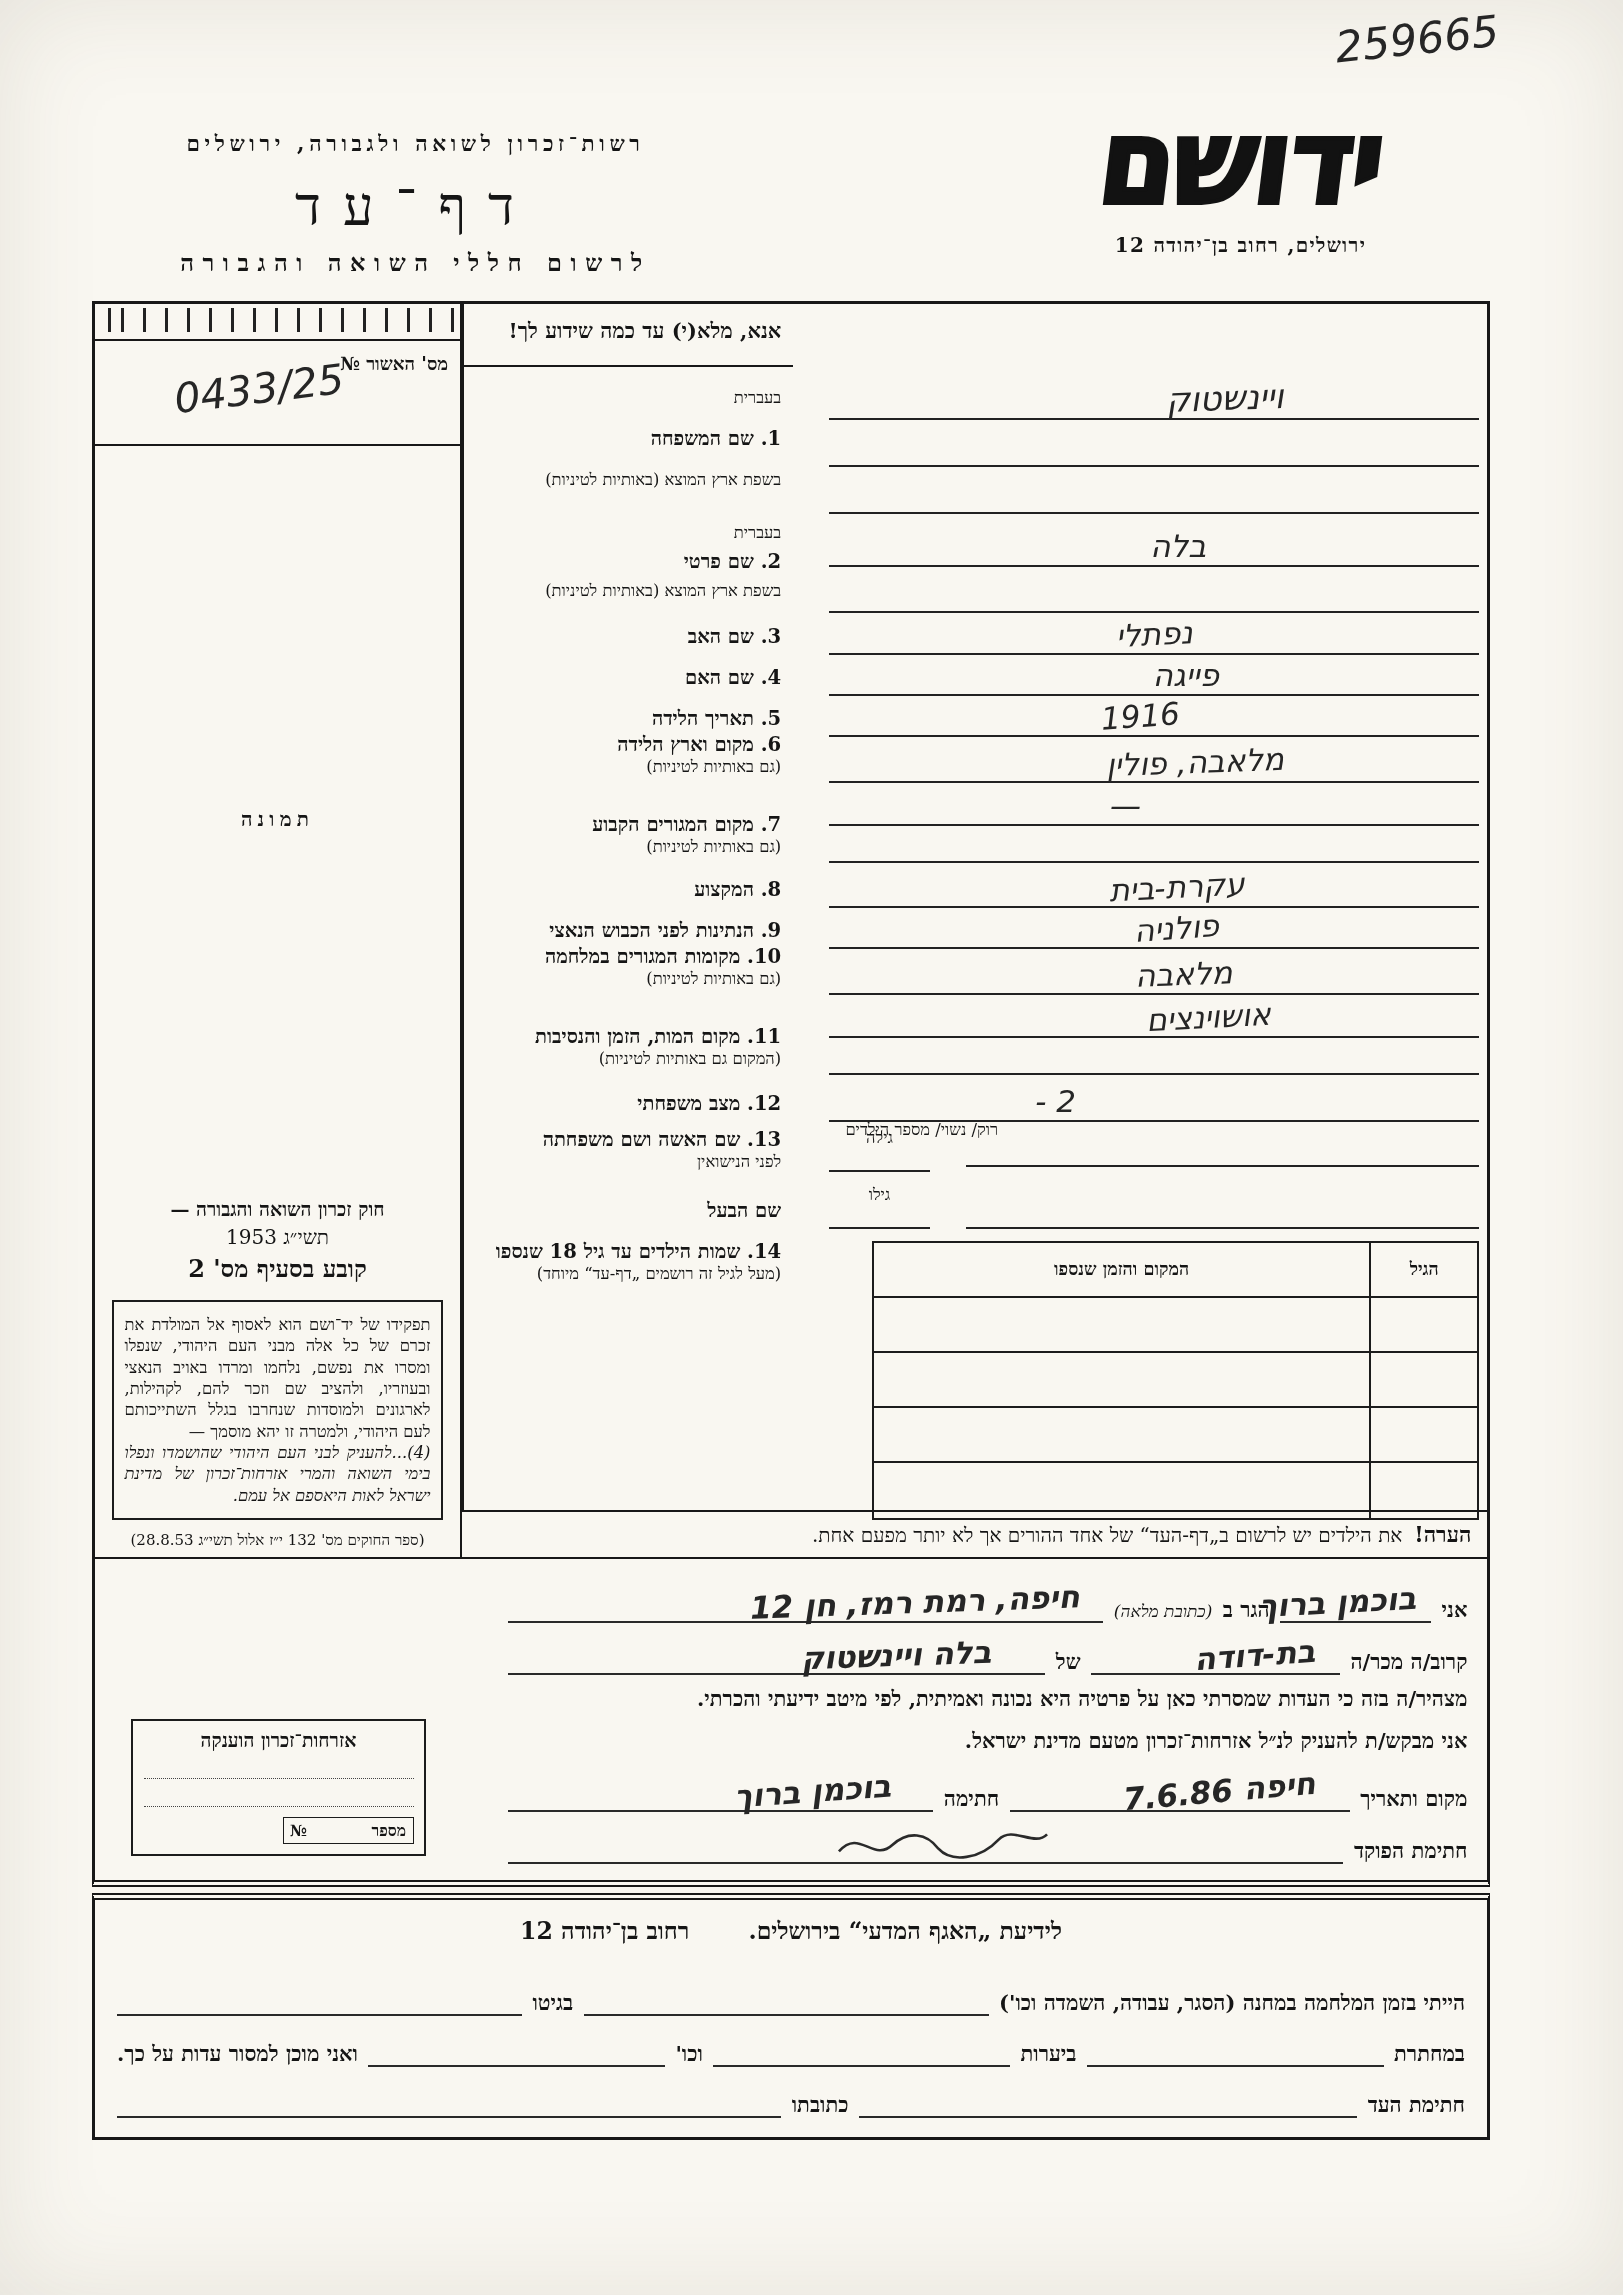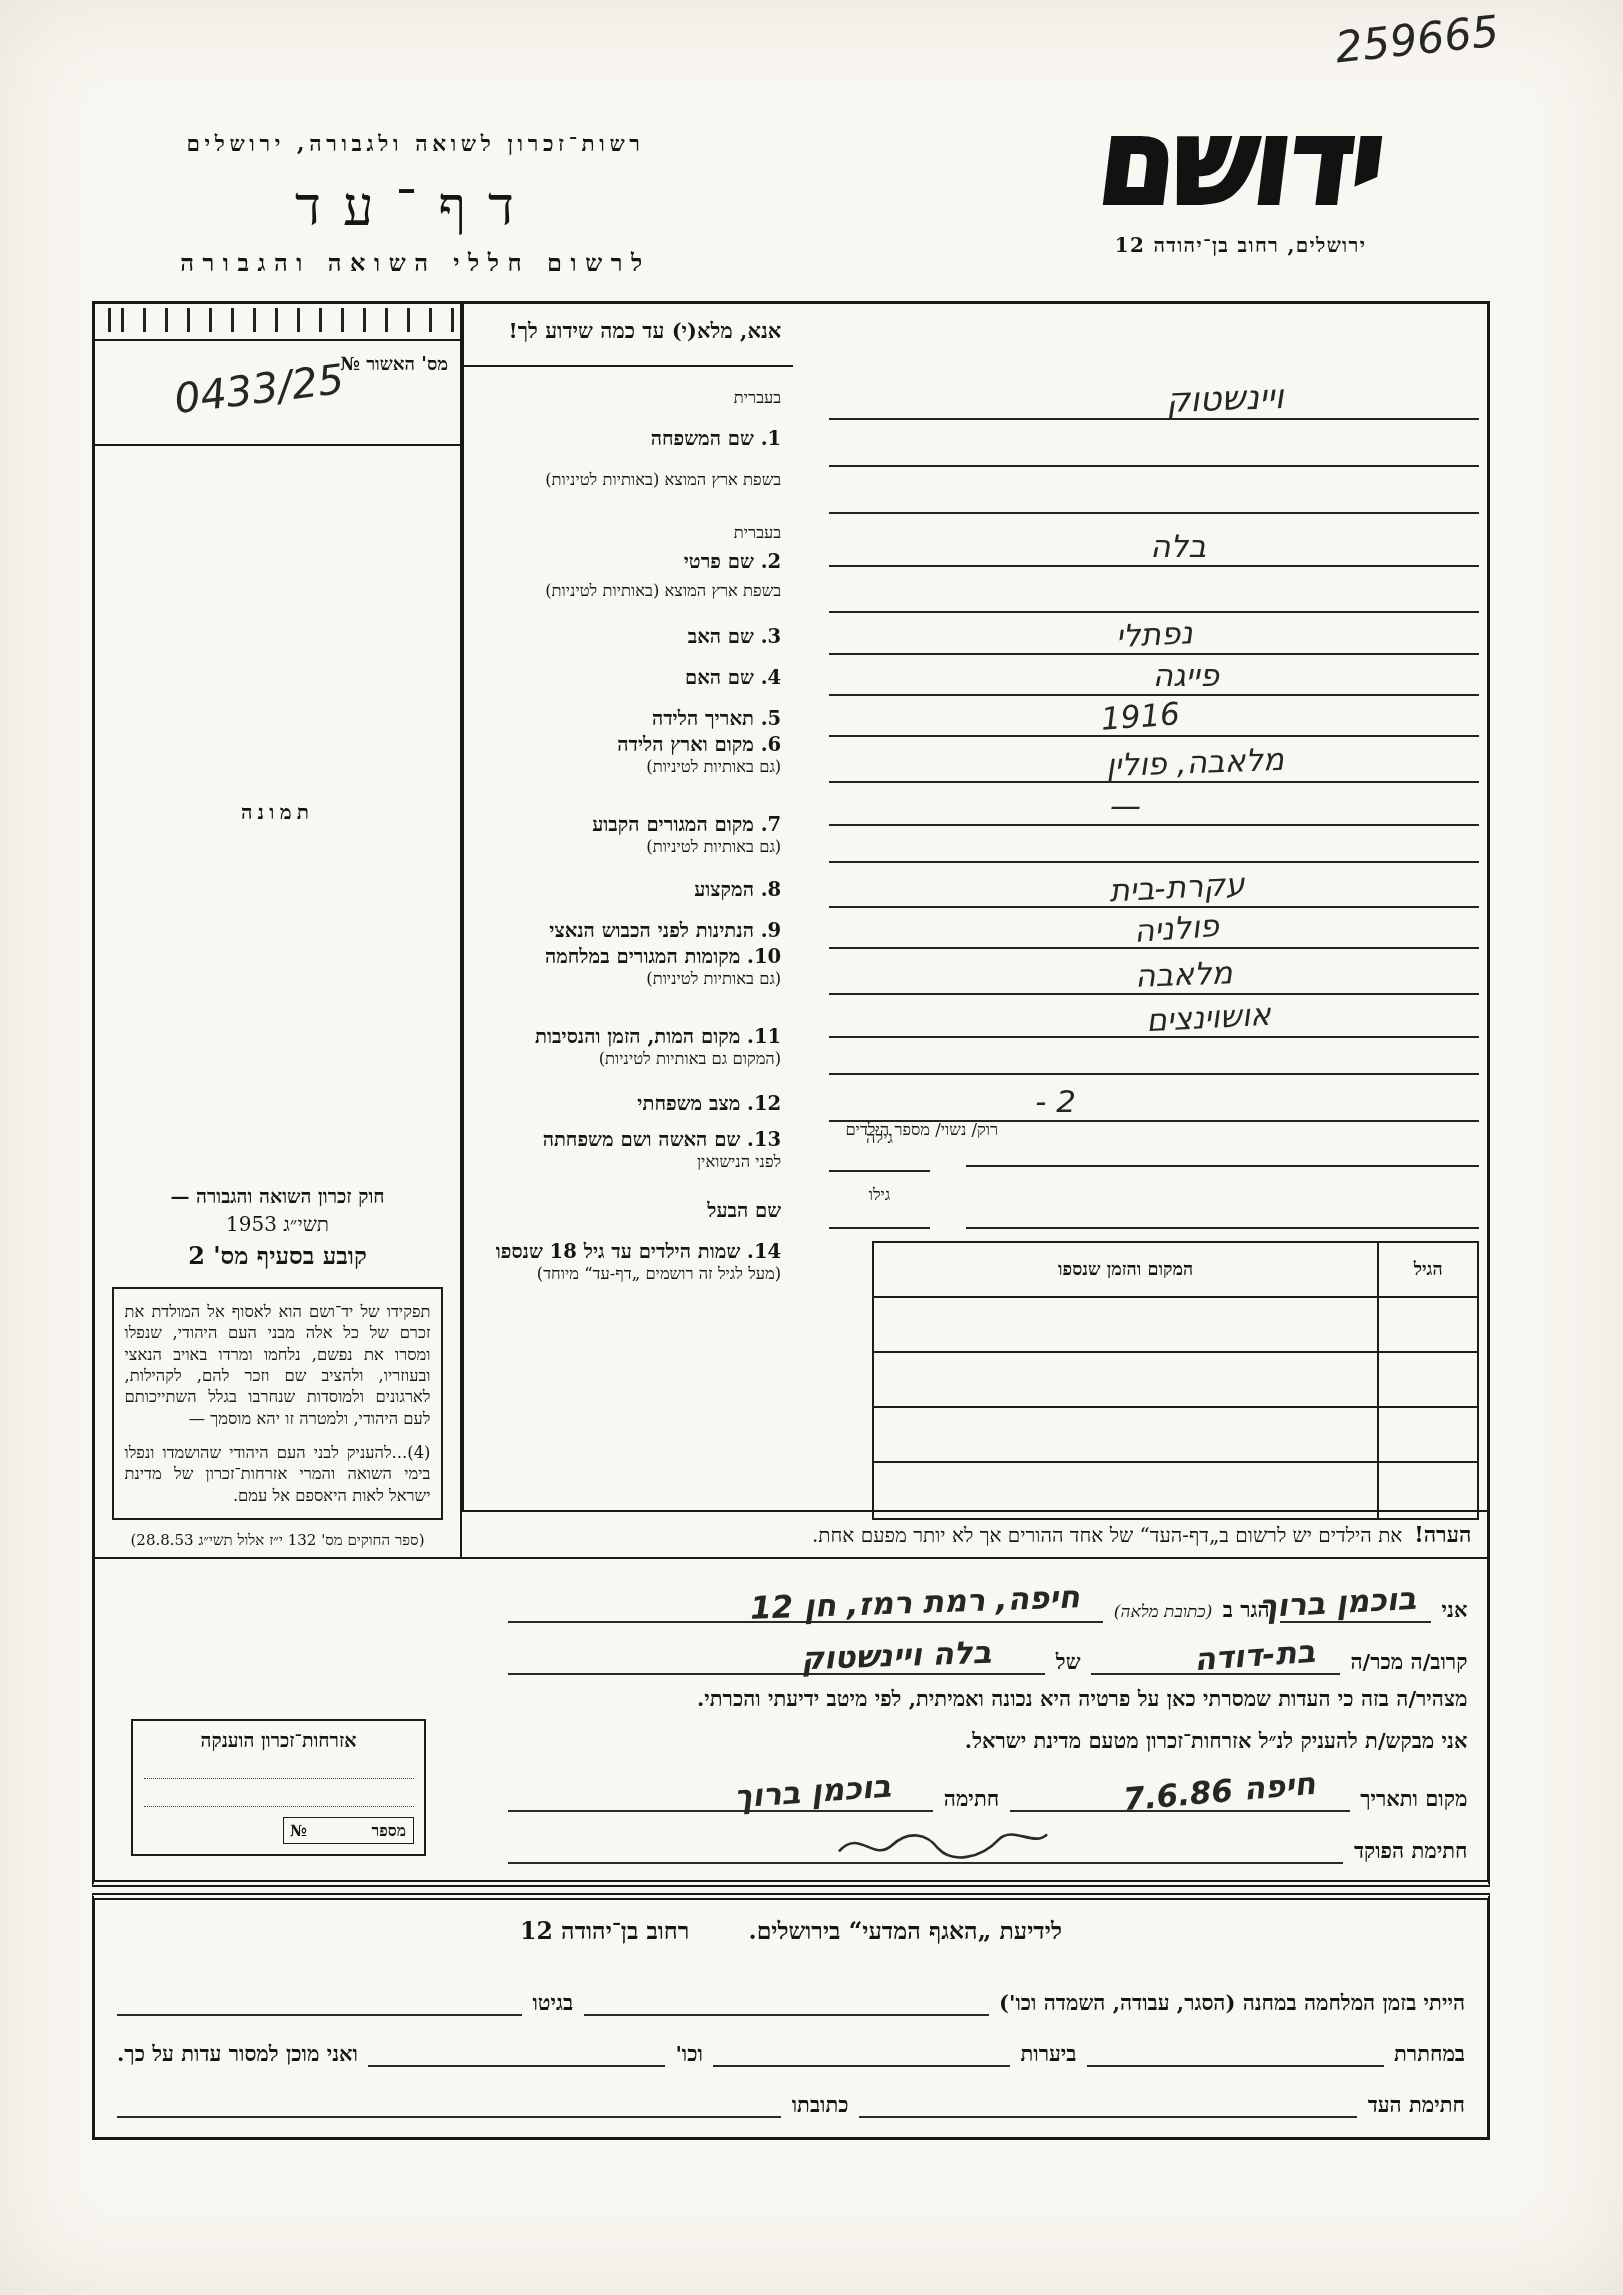--- a/index.html
+++ b/index.html
@@ -48,21 +48,21 @@
   .age-cell .wline{ margin:0; height:23.6px; }
 
   
   .inst-cell{ border-left:2.6px solid #181818; border-bottom:2.6px solid #181818; width:331px;
               font-weight:bold; font-size:21px; padding:14.4px 11.8px 6.5px 5.2px; text-align:right; }
 
   
   .kt{ border:2px solid #1c1c1c; margin:11.8px 7.9px 13px 79px; }
   .kt-row{ display:flex; border-bottom:2px solid #1c1c1c; height:55px; }
   .kt-row:last-child{ border-bottom:none; }
-  .kt-age{ width:100px; border-left:2px solid #1c1c1c; display:flex; align-items:center;
+  .kt-age{ width:108px; border-left:2px solid #1c1c1c; display:flex; align-items:center;
            justify-content:center; font-size:17.7px; font-weight:bold; }
   .kt-place{ flex:1; display:flex; align-items:center; justify-content:center;
              font-size:17.7px; font-weight:bold; }
 
   
   .note-row{ border-top:2.6px solid #181818; height:47px; display:flex; align-items:center;
              gap:11.8px; padding:0 15.7px; font-size:20px; }
   .note-row b{ font-size:21.6px; }
 
   
@@ -74,21 +74,21 @@
   .approval .hw{ position:absolute; left:79px; top:27.5px; font-size:41px; transform:rotate(-7deg); }
   .info-photo{ flex:1; min-height:281px; display:flex; align-items:center; justify-content:center; }
   .photo-lbl{ font-size:20px; font-weight:bold; letter-spacing:5.2px; }
   .law-head{ text-align:center; line-height:1.45; padding:3.9px 6.5px 9.2px; }
   .law-head .h1{ font-size:19px; font-weight:bold; }
   .law-head .h2{ font-size:38px; font-weight:bold; letter-spacing:11.8px; margin:3.9px 0; }
   .law-head .h3{ font-size:20px; }
   .law-head .h4{ font-size:24px; font-weight:bold; }
   .law-box{ border:2px solid #1c1c1c; margin:3.9px 17px 0; padding:11.8px 10.5px; font-size:16.4px;
             line-height:1.3; text-align:justify; }
-  .law-box p+p{ margin-top:13px; }
+  .law-box p+p{ margin-top:0;font-style:italic; }
   .law-foot{ font-size:15px; text-align:center; padding:10.5px 19.6px 6.5px; line-height:1.35; }
 
   
   .decl{ position:relative; border-top:2.6px solid #181818; padding:17px 19.6px 15.7px 19.6px; }
   .decl-rows{ margin-left:393px; display:flex; flex-direction:column; gap:5.2px; }
   .d-row{ display:flex; align-items:flex-end; gap:10.5px; font-size:21px; font-weight:bold;
           min-height:47px; }
   .d-row .small{ font-size:17px; font-weight:normal; align-self:flex-end; padding-bottom:1.3px;font-style:italic; }
   .d-text{ min-height:37px; align-items:center; }
   .fill{ position:relative; border-bottom:2px solid #2a2a2a; height:30px; }

